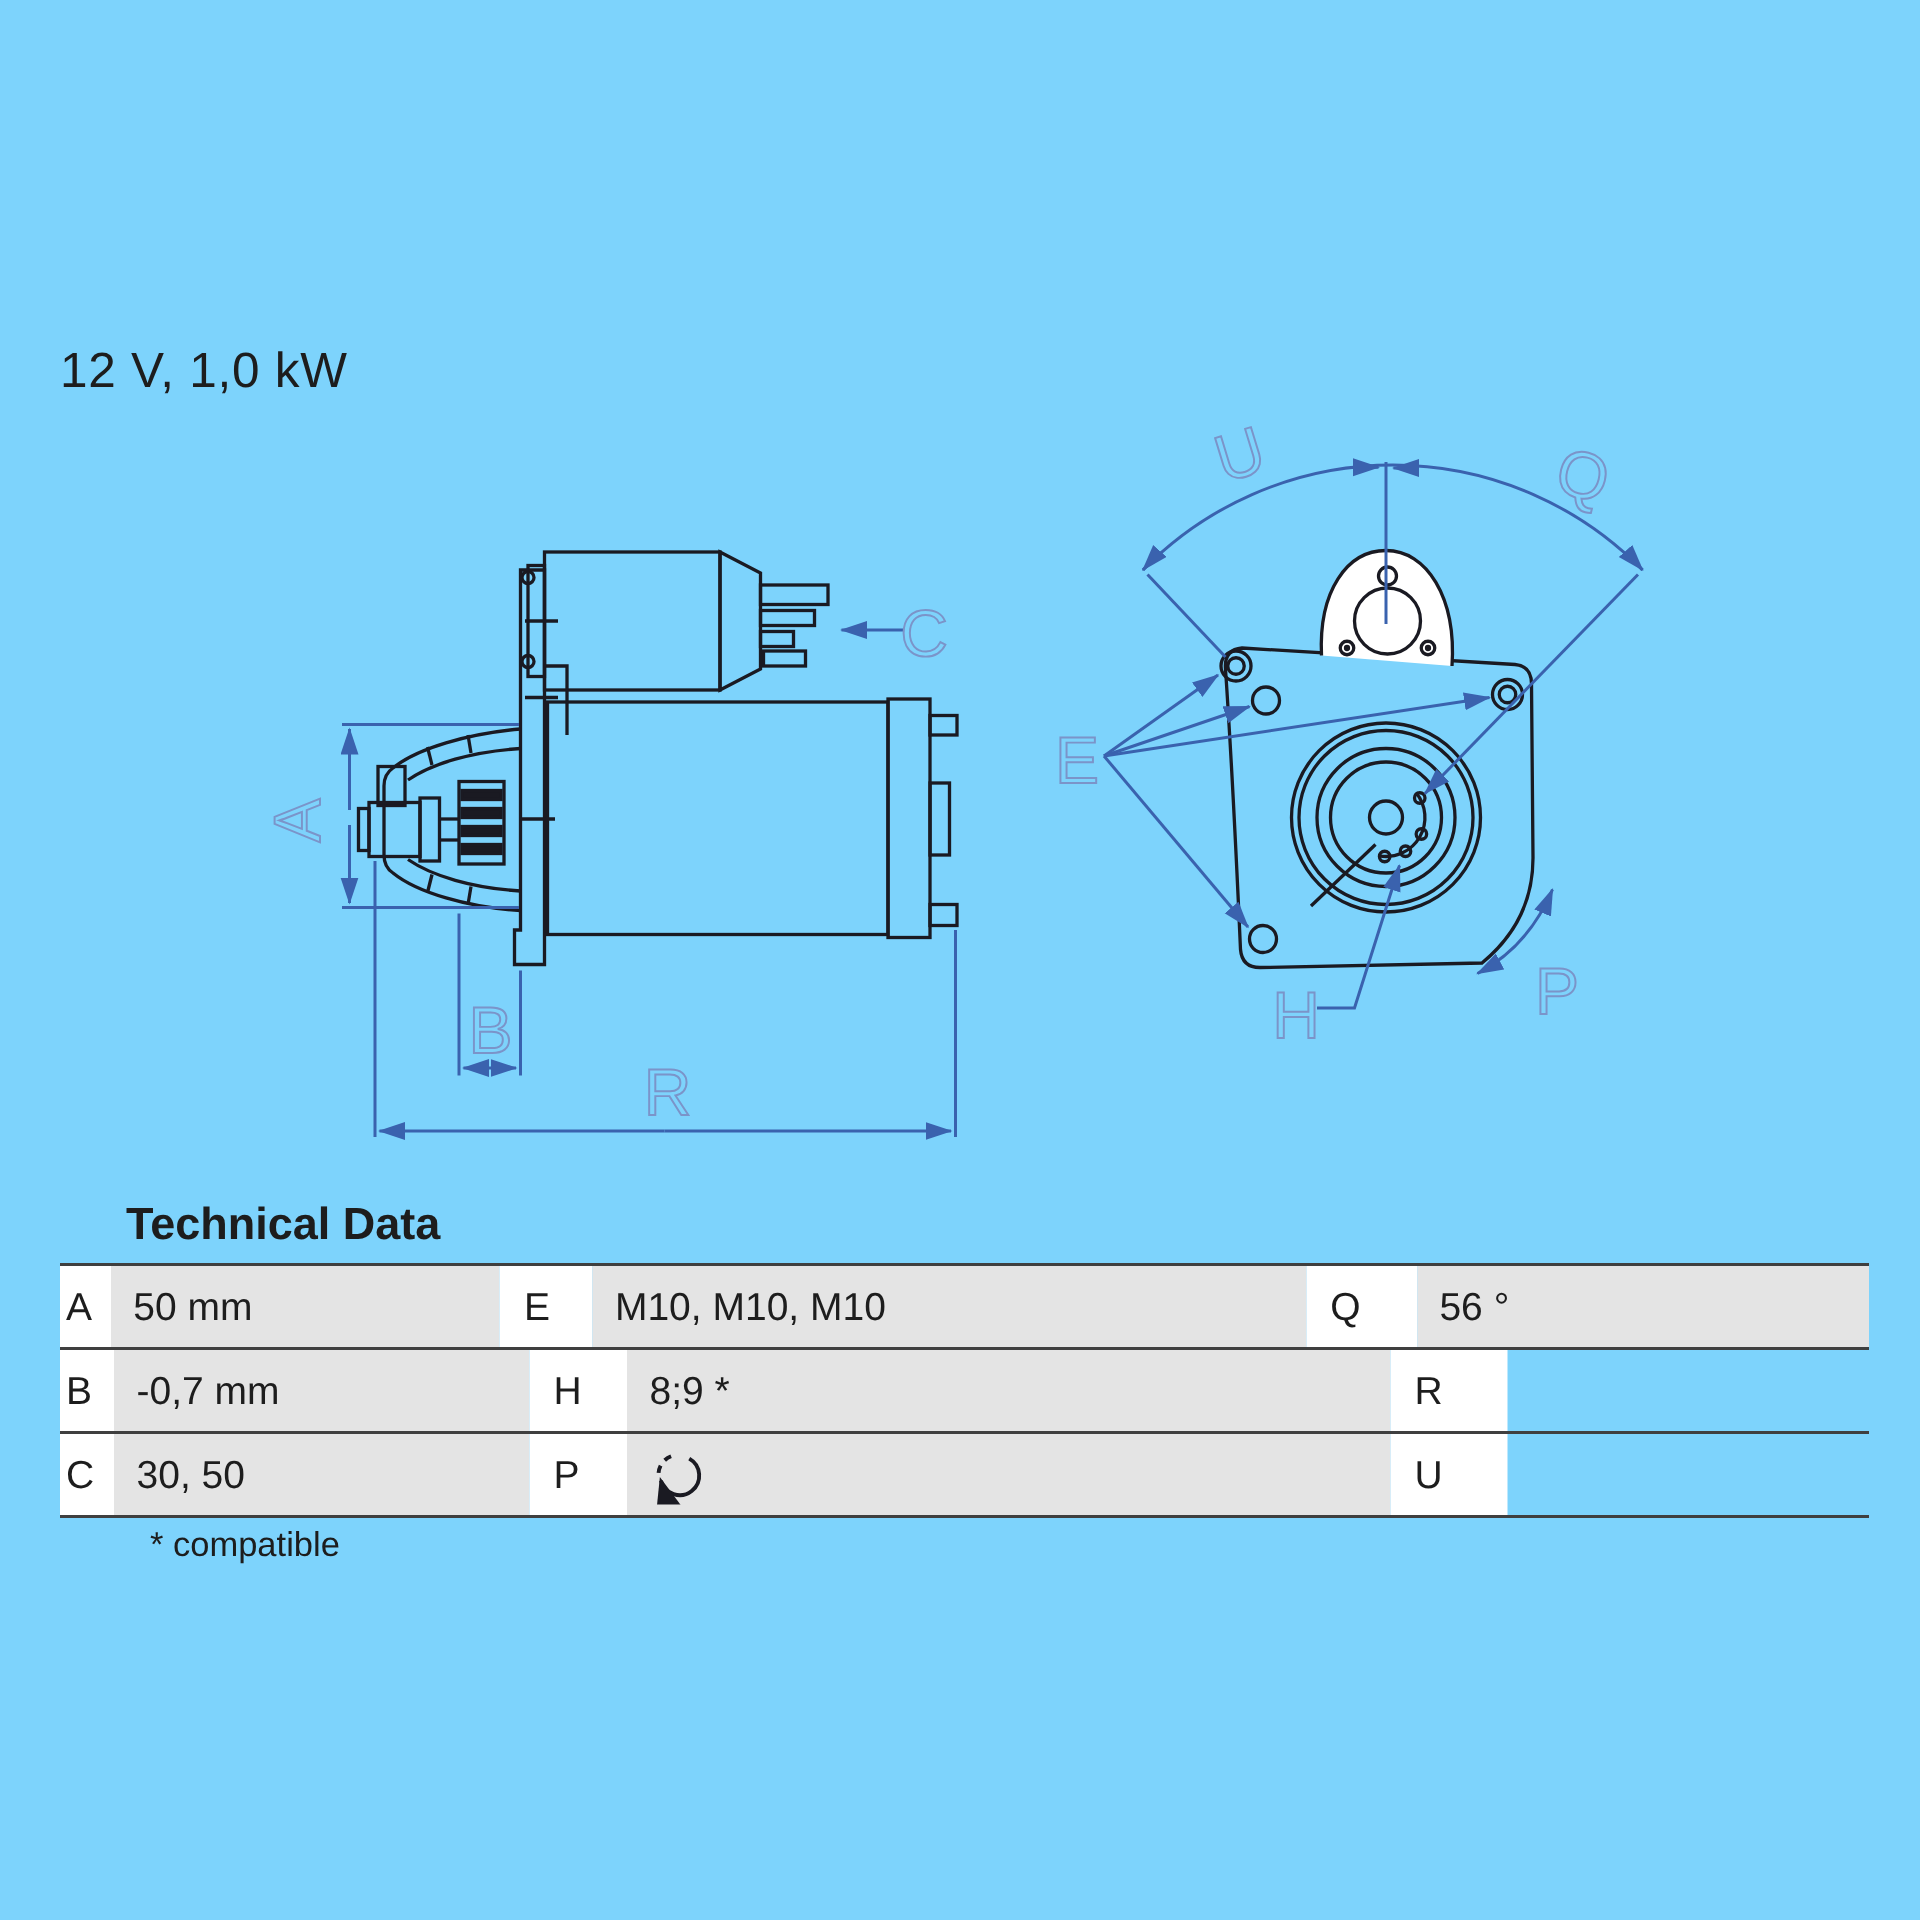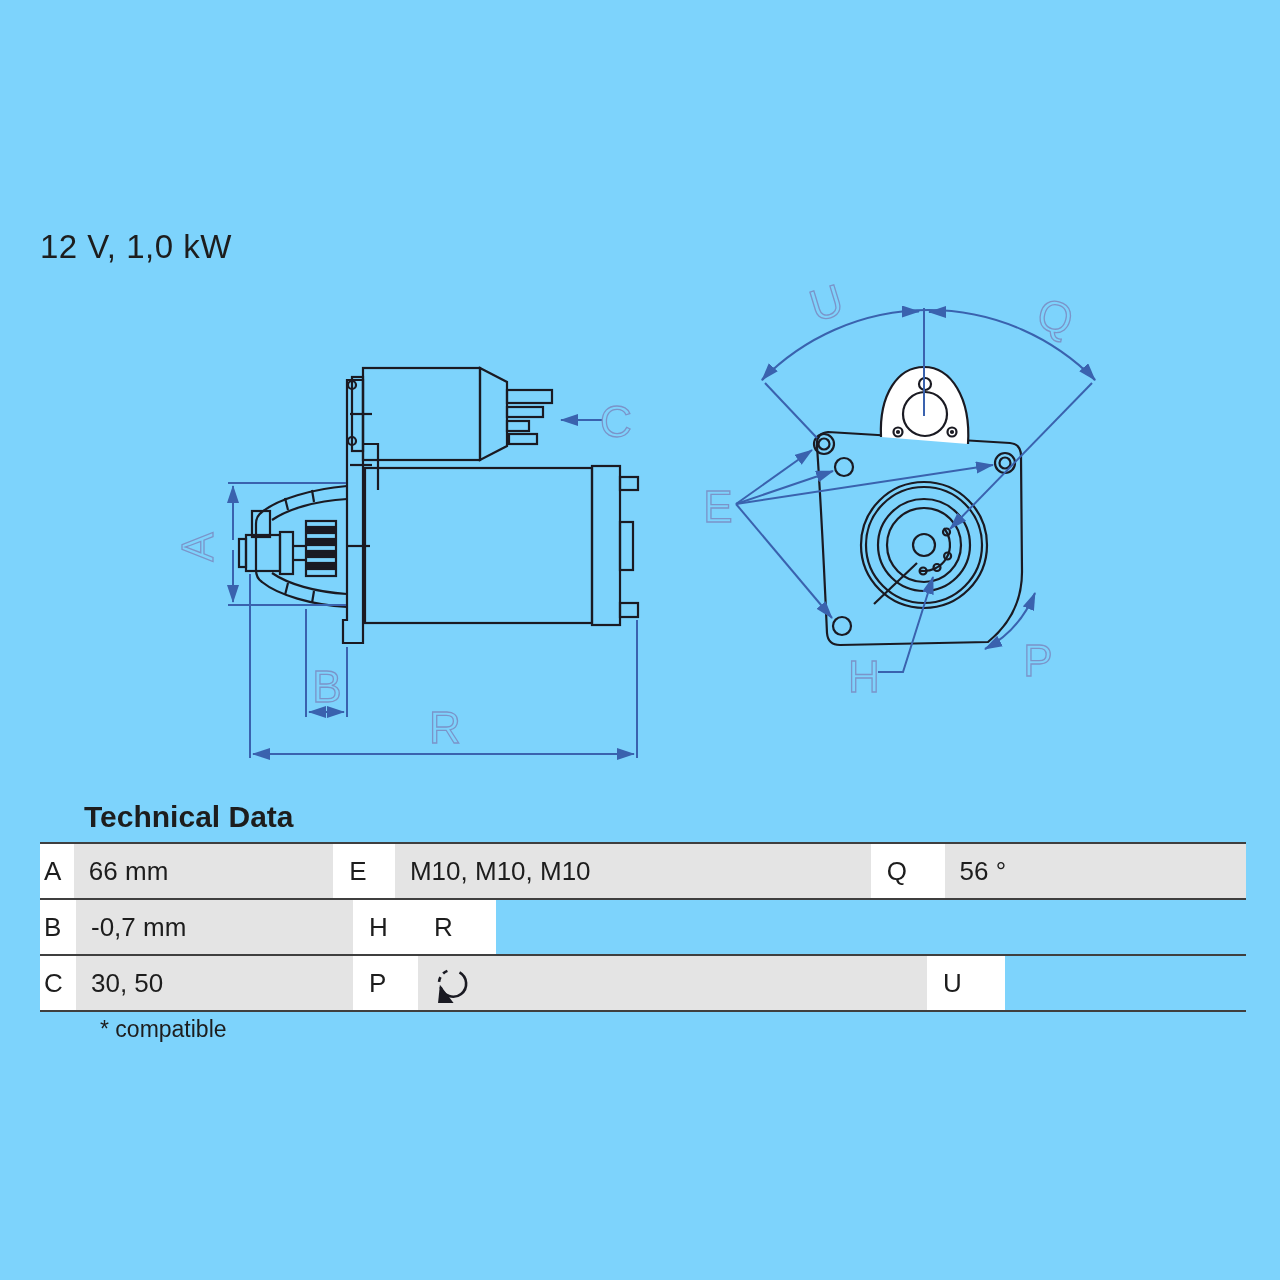--- a/index.html
+++ b/index.html
@@ -184,30 +184,31 @@
     <text x="864" y="692" class="dimlabel">H</text>
     <text x="1038" y="676" class="dimlabel">P</text>
   </g>
 </svg>
 
 <div id="tech-heading" class="abs">Technical Data</div>
 
 <div id="tech-table" class="abs">
   <div class="t-row">
     <div class="t-cell k1">A</div>
-    <div class="t-cell v1">66 mm</div>
+    <div class="t-cell v1">50 mm</div>
     <div class="t-cell k2">E</div>
     <div class="t-cell v2">M10, M10, M10</div>
     <div class="t-cell k3">Q</div>
     <div class="t-cell v3">56 °</div>
   </div>
   <div class="t-row">
     <div class="t-cell k1">B</div>
     <div class="t-cell v1">-0,7 mm</div>
     <div class="t-cell k2">H</div>
+    <div class="t-cell v2">8;9 *</div>
     <div class="t-cell k3">R</div>
   </div>
   <div class="t-row">
     <div class="t-cell k1">C</div>
     <div class="t-cell v1">30, 50</div>
     <div class="t-cell k2">P</div>
     <div class="t-cell v2">
       <span></span>
       <svg width="38" height="40" viewBox="0 0 38 40">
         <path d="M26.5,9.4 A13,13 0 1 1 7.6,24.2" fill="none" stroke="#1a1a22" stroke-width="2.6" marker-end="url(#arrk)"></path>

